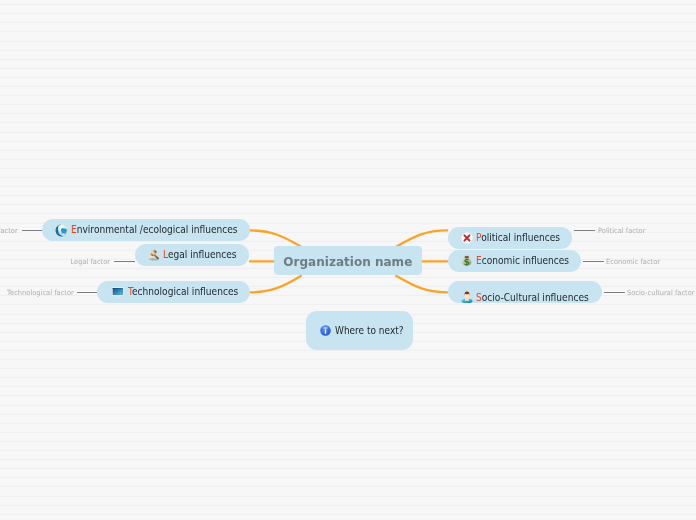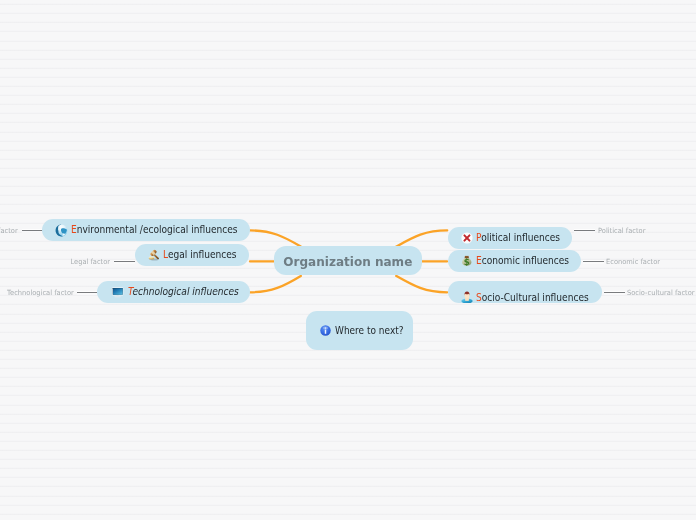--- a/index.html
+++ b/index.html
@@ -18,21 +18,21 @@
   }
   #edges{position:absolute;left:0;top:0;width:696px;height:520px;}
 
   .node{position:absolute;background:#c7e4f0;border-radius:11px;
         display:flex;align-items:center;box-sizing:border-box;height:22px;}
   .node .lbl{font-size:11.1px;color:#1f2529;white-space:nowrap;line-height:1;
              display:inline-block;transform:scaleX(0.817);transform-origin:left center;}
   .cap{color:#e7491b;}
   .ico{flex:0 0 auto;display:block;width:11.5px;height:11.5px;margin-right:3.2px;}
 
-  #central{position:absolute;background:#c7e4f0;border-radius:12px;
+  #central{position:absolute;background:#c7e4f0;border-radius:4px;
            display:flex;align-items:center;justify-content:center;}
   #central .lbl{font-size:12.1px;font-weight:bold;color:#6e7d84;
                 white-space:nowrap;line-height:1;position:relative;top:1.8px;
                 display:inline-block;transform:scaleX(0.995);}
 
   .factor{position:absolute;font-size:7.1px;color:#a9aeb1;white-space:nowrap;
           line-height:1;display:inline-block;transform:scaleX(0.942);}
   .factor.fr{transform-origin:left center;}
   .factor.fl{transform-origin:right center;right:auto;}
   .fline{position:absolute;height:1.5px;background:#797b7e;
@@ -141,21 +141,21 @@
     </g>
     <ellipse cx="4.4" cy="12" rx="3.5" ry="1.5" fill="#c6a460"></ellipse>
     <ellipse cx="4.4" cy="11.2" rx="3.5" ry="1.5" fill="url(#gBlock)"></ellipse>
   </svg>
   <span class="lbl"><span class="cap">L</span><span>egal influences</span></span>
 </div>
 
 <div class="fline" style="left:77px;top:291.6px;width:20px;"></div>
 <div class="factor fl" style="right:622px;top:289px;">Technological factor</div>
 
-<div class="node" style="left:97px;top:281px;width:153px;padding-left:13px;font-style:italic;">
+<div class="node" style="left:97px;top:281px;width:153px;padding-left:13px;">
   <svg class="ico" viewBox="0 0 14.6 12" style="width:14.6px;height:12px;margin-right:3.2px;">
     <rect x="2.1" y="1.35" width="11.2" height="8.15" rx="0.8" fill="#eef4f8"></rect>
     <rect x="2.75" y="1.95" width="9.9" height="6.7" rx="0.2" fill="#153a52"></rect>
     <rect x="3.05" y="2.25" width="9.6" height="6.4" rx="0.15" fill="url(#gMon)"></rect>
     <rect x="6.6" y="9.4" width="2.2" height="1.25" fill="#d3dde4"></rect>
     <rect x="4.3" y="10.35" width="6.8" height="0.95" rx="0.47" fill="#e2e9ee"></rect>
   </svg>
   <span class="lbl"><span class="cap">T</span><span>echnological influences</span></span>
 </div>
 

